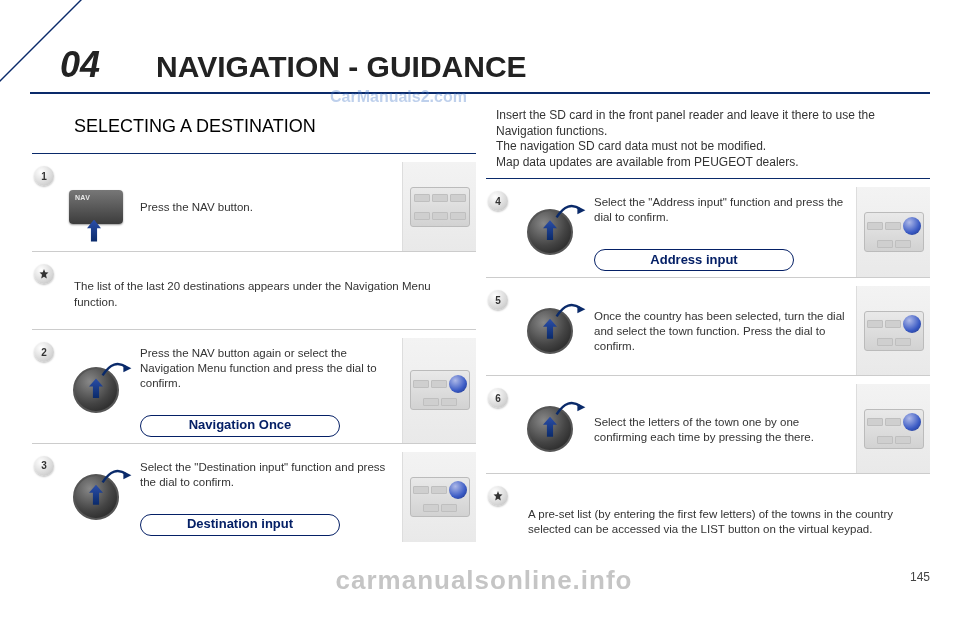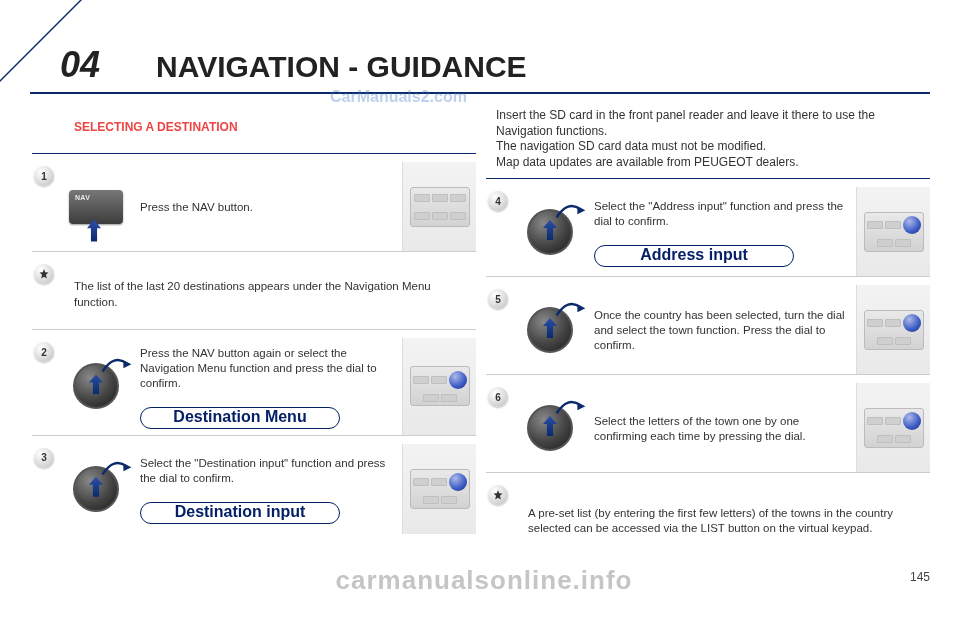--- a/index.html
+++ b/index.html
@@ -102,23 +102,23 @@
     border-image: linear-gradient(90deg, transparent 0, transparent 60px, #0a2a6a 60px, #0a2a6a 100%) 1;
     position: relative;
   }
   .subtitle-row::after {
     content:"";
     position:absolute;
     left:0; right:0; bottom:-1px;
     height:1px; background:#0a2a6a;
   }
   .subtitle-text {
-    font-size: 12px;
-    font-weight: 700;
-    color: #ef4444;
+    font-size: 18px;
+    font-weight: 400;
+    color: #000000;
   }
   .intro {
     font-size: 12px;
     color: #333;
     padding: 8px 10px 8px 10px;
     border-bottom: 1px solid #0a2a6a;
     min-height: 54px;
     line-height: 1.3;
   }
   .step {
@@ -157,26 +157,26 @@
     line-height:1.3;
     display:flex; flex-direction:column; justify-content:center;
   }
   .step-thumb {
     width: 74px;
     border-left: 1px solid #ddd;
     display:flex; align-items:center; justify-content:center;
     background: linear-gradient(#f3f3f3,#e9e9e9);
   }
   .pill {
-    margin-top: 16px;
+    margin-top: 24px;
     border: 1.5px solid #052066;
     border-radius: 14px;
     height: 22px;
     display:flex; align-items:center; justify-content:center;
-    font-size: 16px;
+    font-size: 13px;
     font-weight:700;
     color:#052066;
     max-width: 200px;
     padding: 0 20px;
   }
   .step-body-wide {
     flex:1;
     padding: 10px 12px 10px 18px;
     font-size: 11.5px;
     color:#333;
@@ -309,21 +309,21 @@
             <div class="dial-arrow">
               <svg viewBox="0 0 40 20">
                   <path d="M2 18 Q16 -4 32 8" fill="none" stroke="#0a2a6a" stroke-width="3"></path>
                   <path d="M28 4 L38 9 L28 14 Z" fill="#0a2a6a"></path>
                 </svg>
             </div>
           </div>
         </div>
         <div class="step-body">
           <span>Press the NAV button again or select the Navigation Menu function and press the dial to confirm.</span>
-          <div class="pill">Destination Menu</div>
+          <div class="pill">Navigation Once</div>
         </div>
         <div class="step-thumb">
           <div class="thumb-panel">
               <div class="slot"></div>
               <div class="slot"></div>
               <div class="knob"></div>
               <div class="slot"></div>
               <div class="slot"></div>
             </div>
         </div>
@@ -433,21 +433,21 @@
             <div class="dial"></div>
             <div class="dial-arrow">
               <svg viewBox="0 0 40 20">
                   <path d="M2 18 Q16 -4 32 8" fill="none" stroke="#0a2a6a" stroke-width="3"></path>
                   <path d="M28 4 L38 9 L28 14 Z" fill="#0a2a6a"></path>
                 </svg>
             </div>
           </div>
         </div>
         <div class="step-body">
-          <span>Select the letters of the town one by one confirming each time by pressing the dial.</span>
+          <span>Select the letters of the town one by one confirming each time by pressing the there.</span>
         </div>
         <div class="step-thumb">
           <div class="thumb-panel">
               <div class="slot"></div>
               <div class="slot"></div>
               <div class="knob"></div>
               <div class="slot"></div>
               <div class="slot"></div>
             </div>
         </div>

